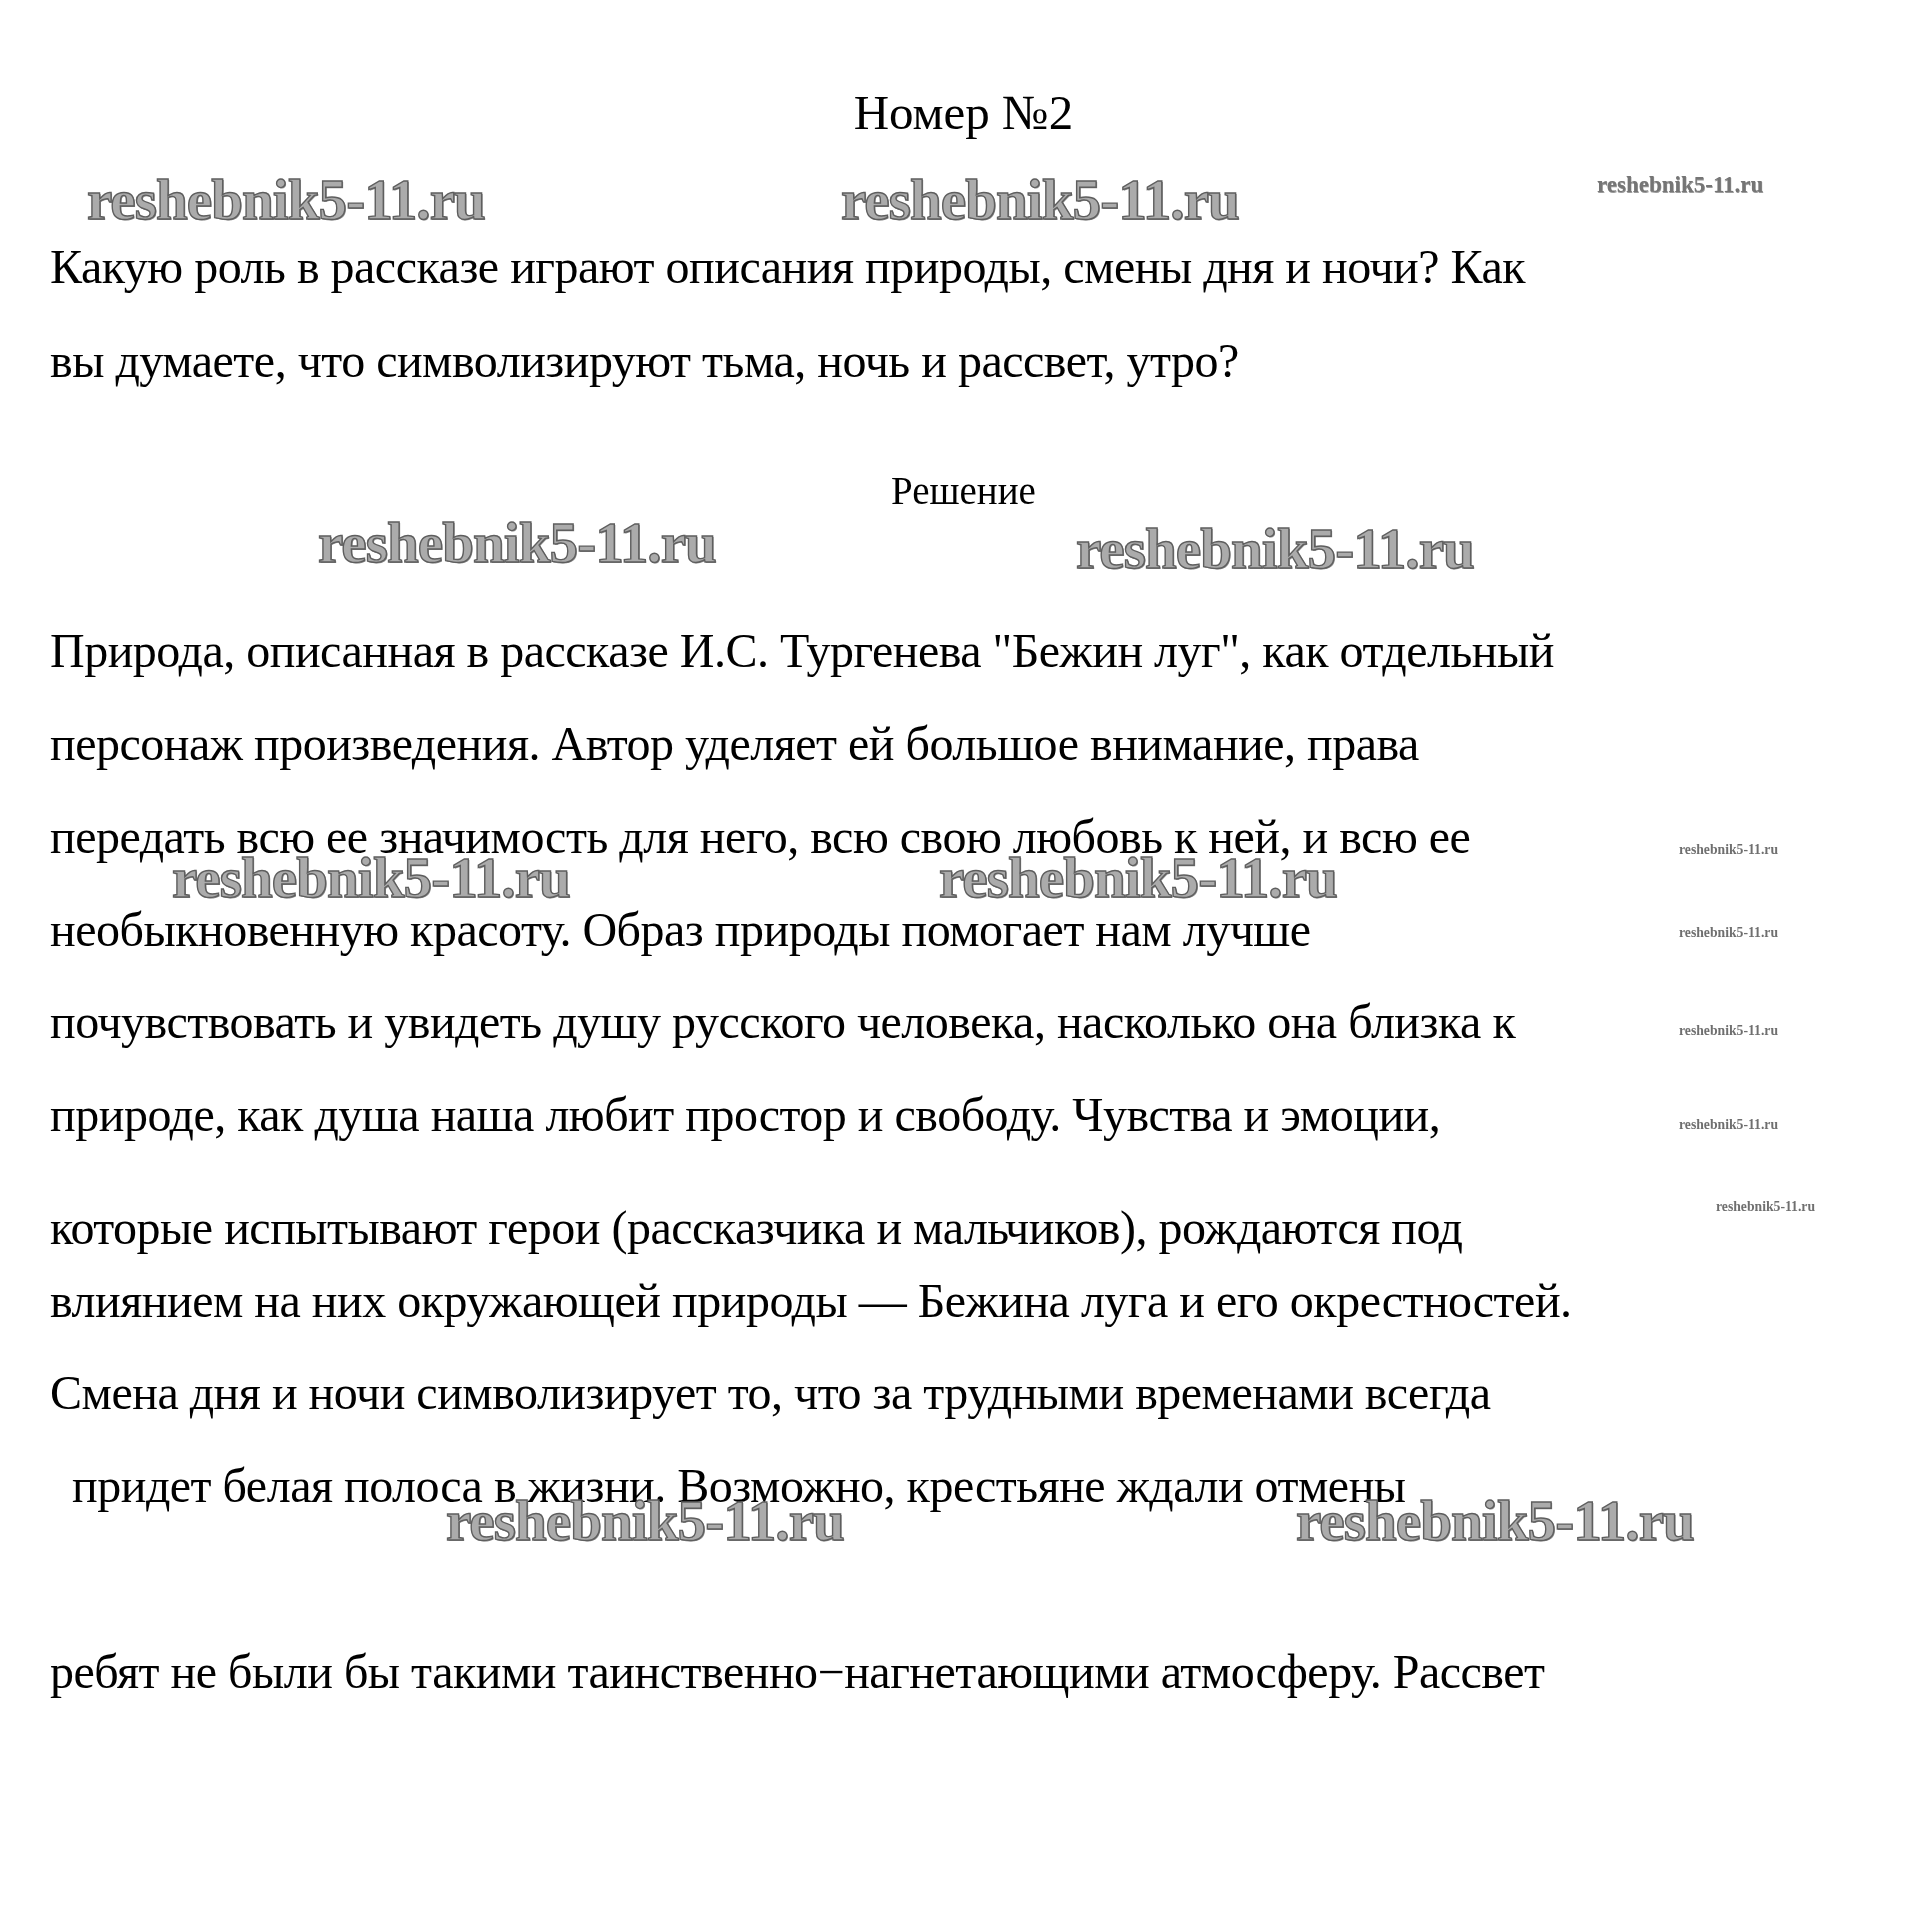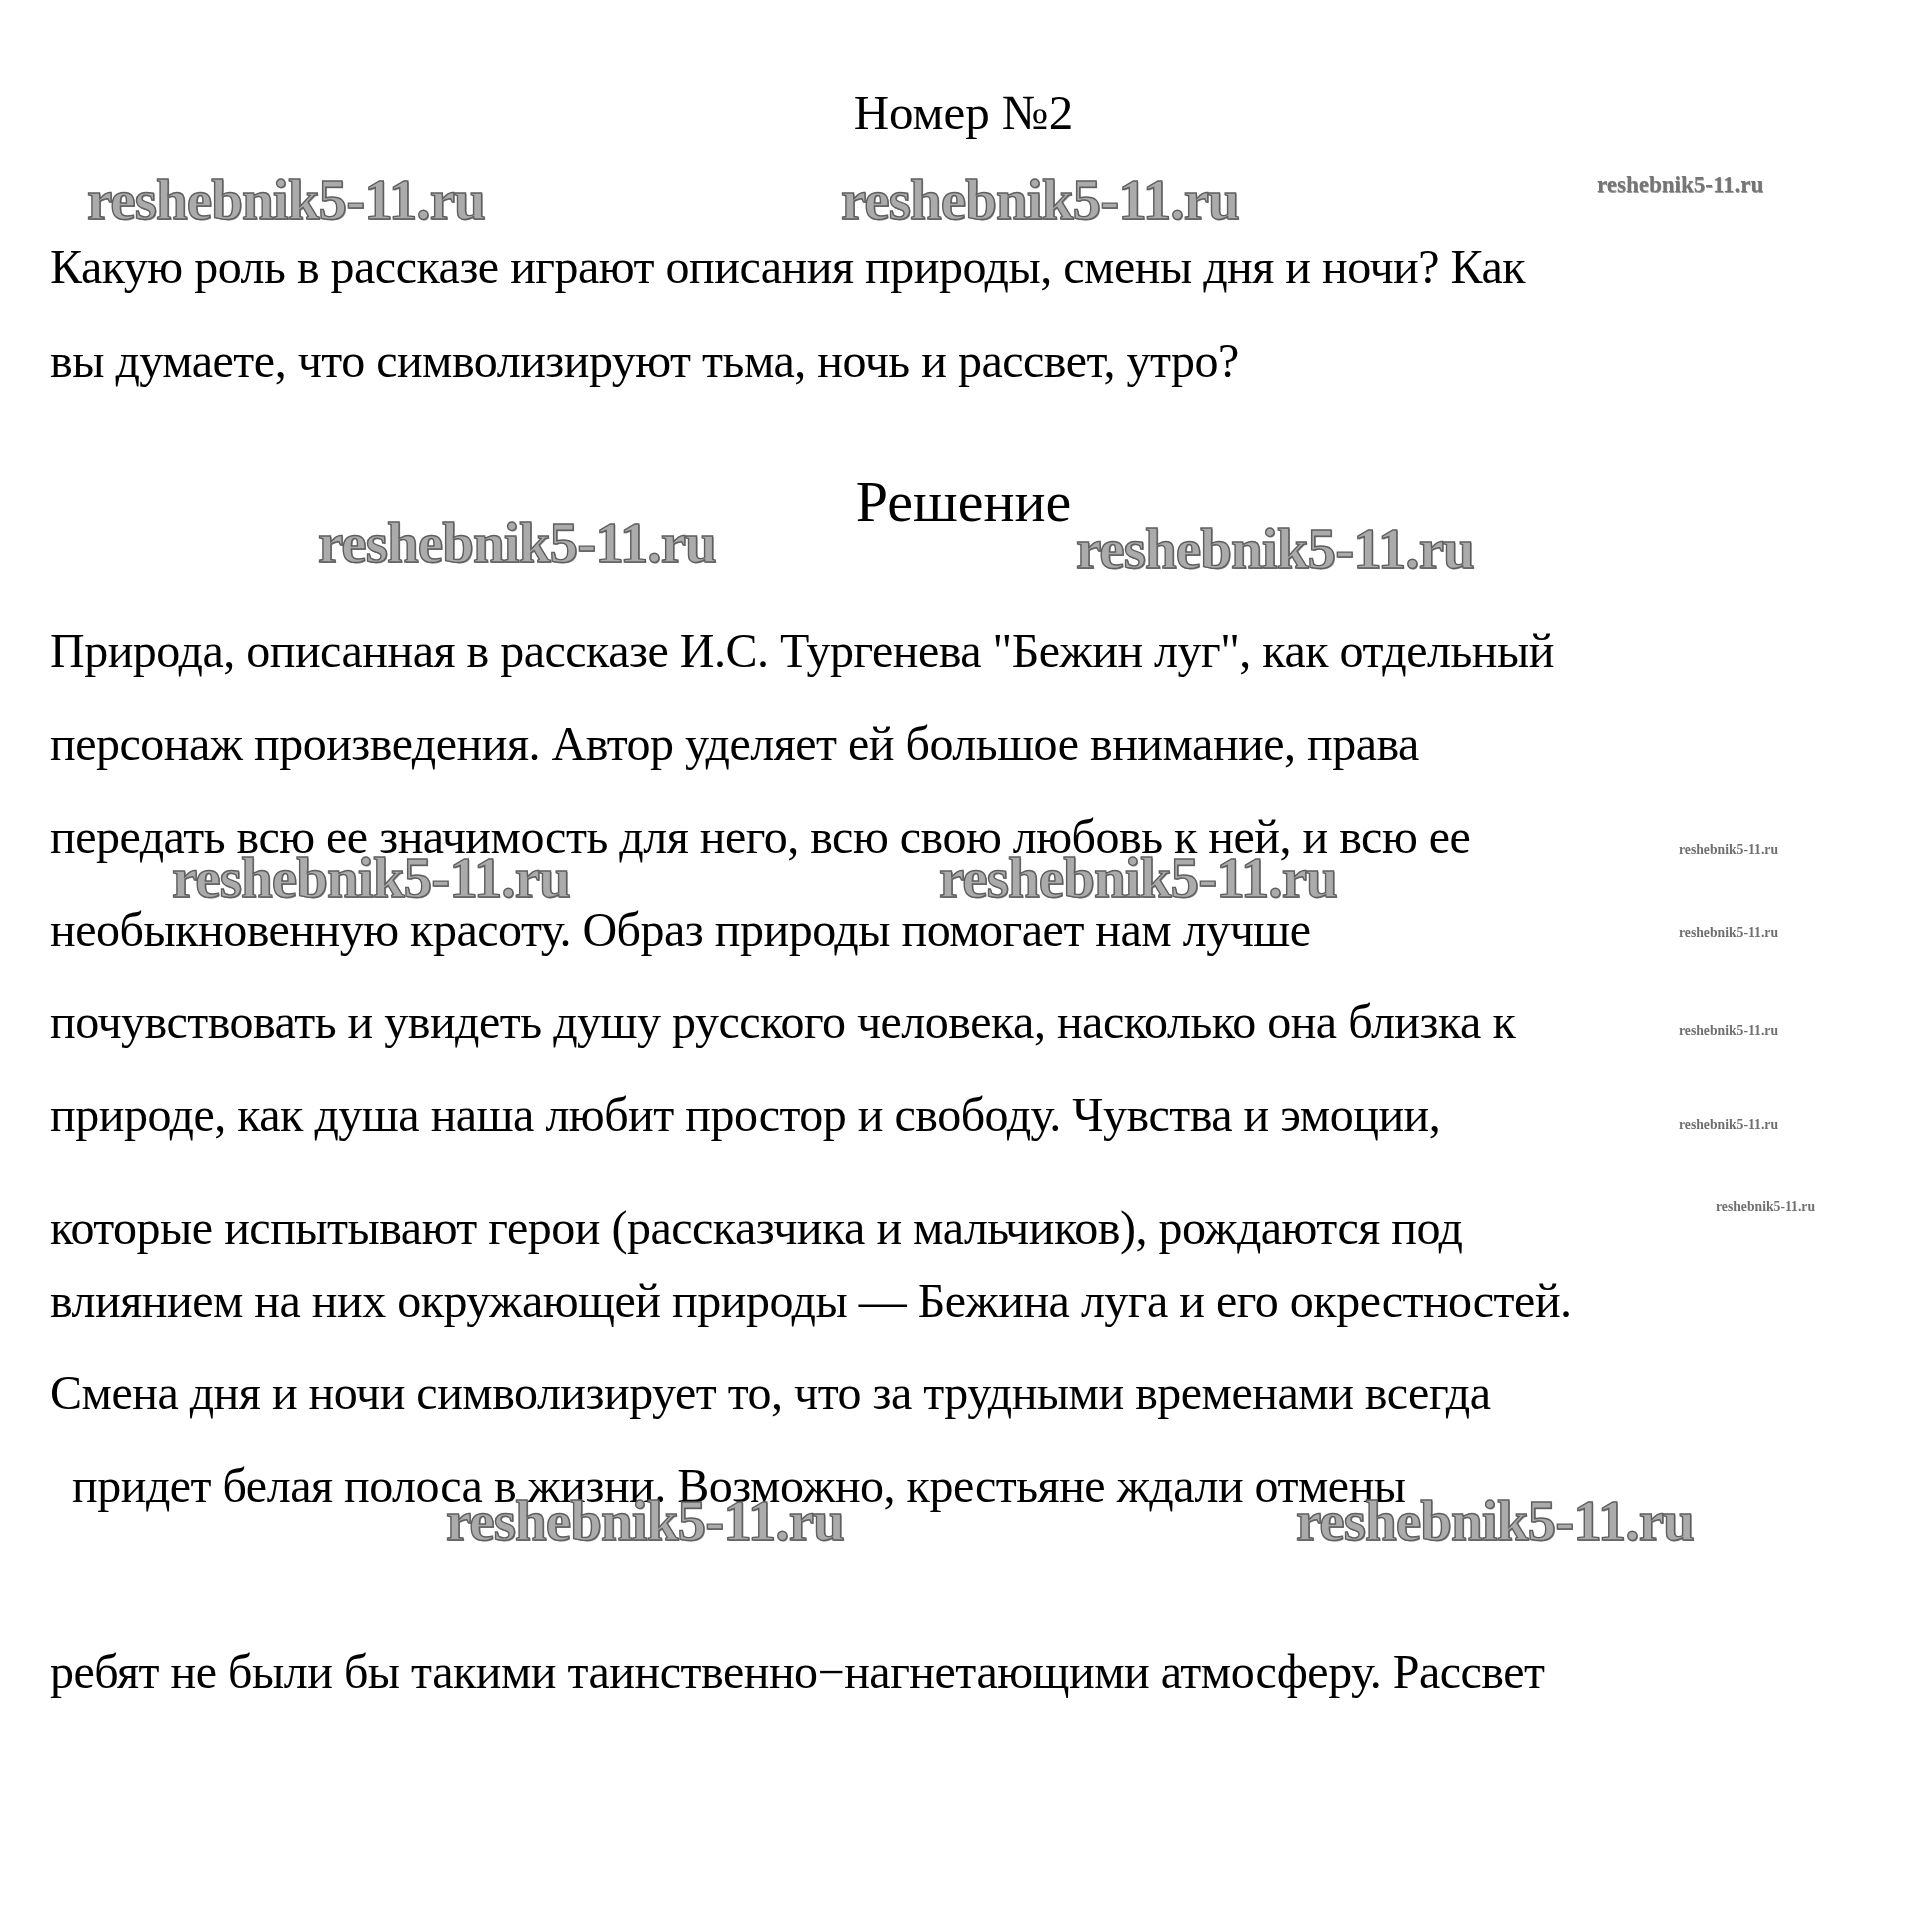--- a/index.html
+++ b/index.html
@@ -13,21 +13,21 @@
     color: #000000;
   }
   .center-heading {
     position: absolute;
     left: 0;
     width: 100%;
     text-align: center;
     white-space: nowrap;
   }
   .title { font-size: 49px; }
-  .sol-heading { font-size: 58px; }
+  .sol-heading { font-size: 39px; }
   .qline, .sline {
     position: absolute;
     left: 50px;
     white-space: nowrap;
     font-size: 48px;
     letter-spacing: -0.5px;
   }
   .wm {
     position: absolute;
     font-weight: bold;

